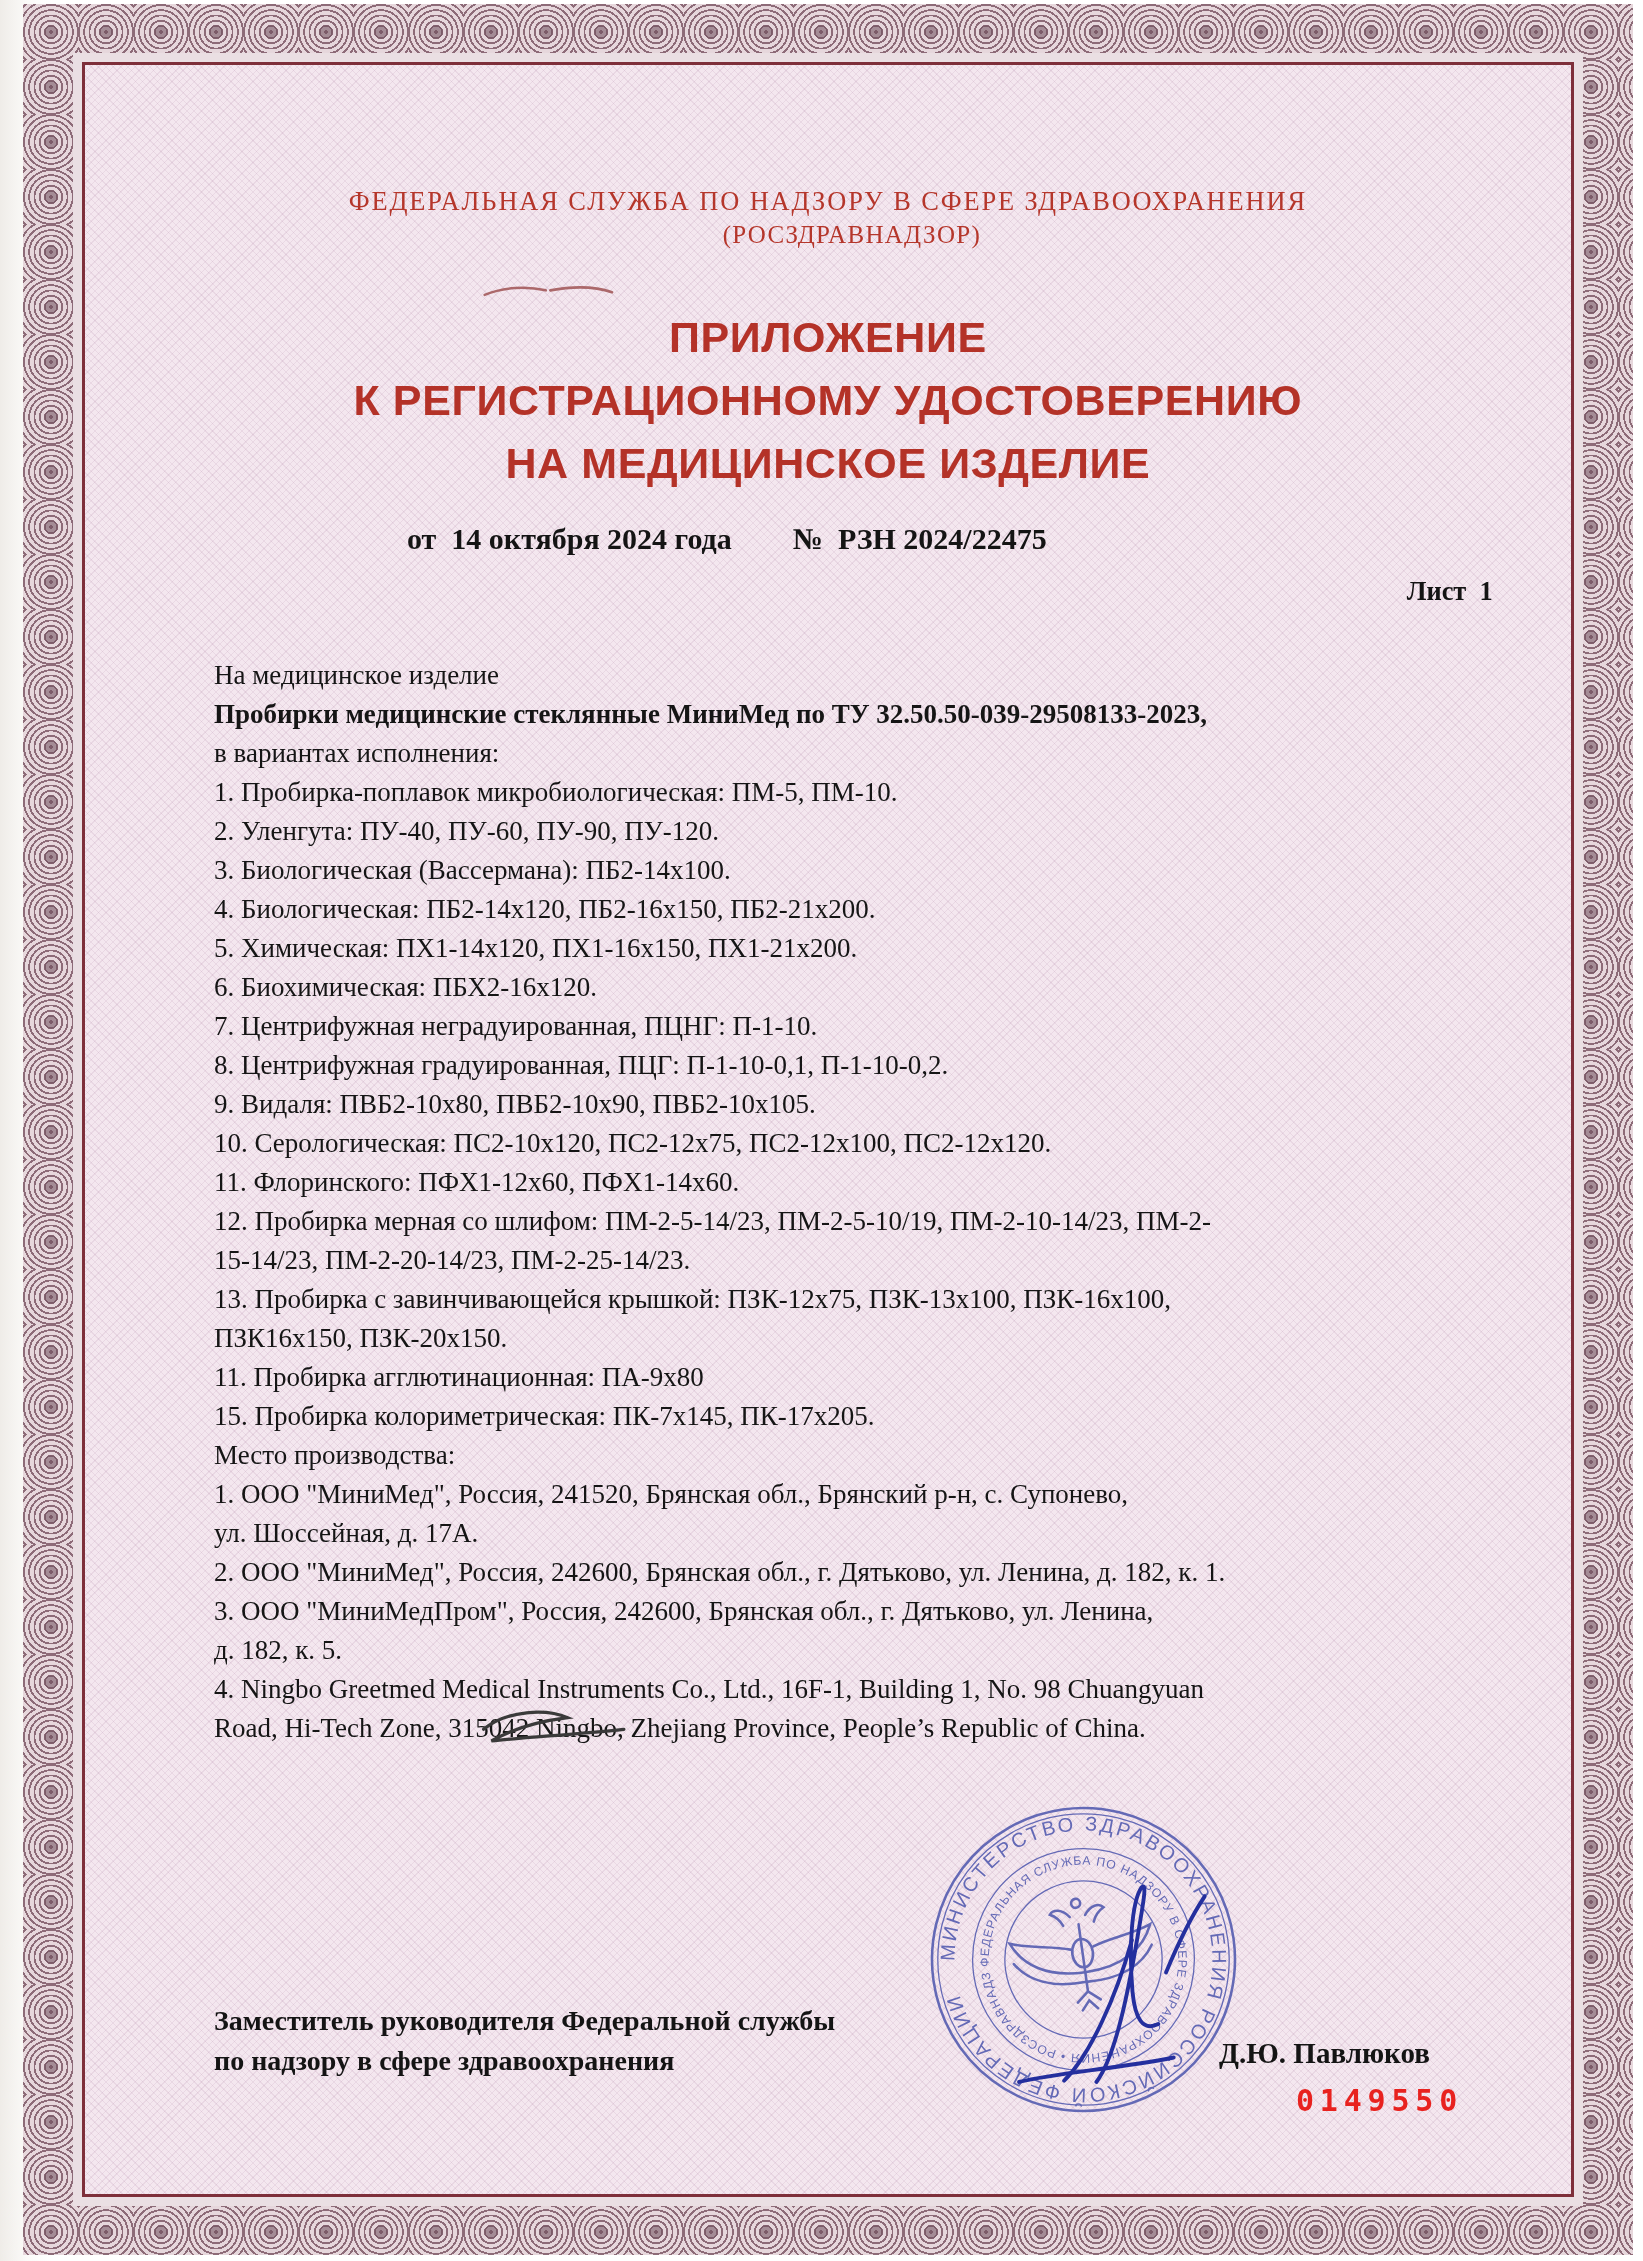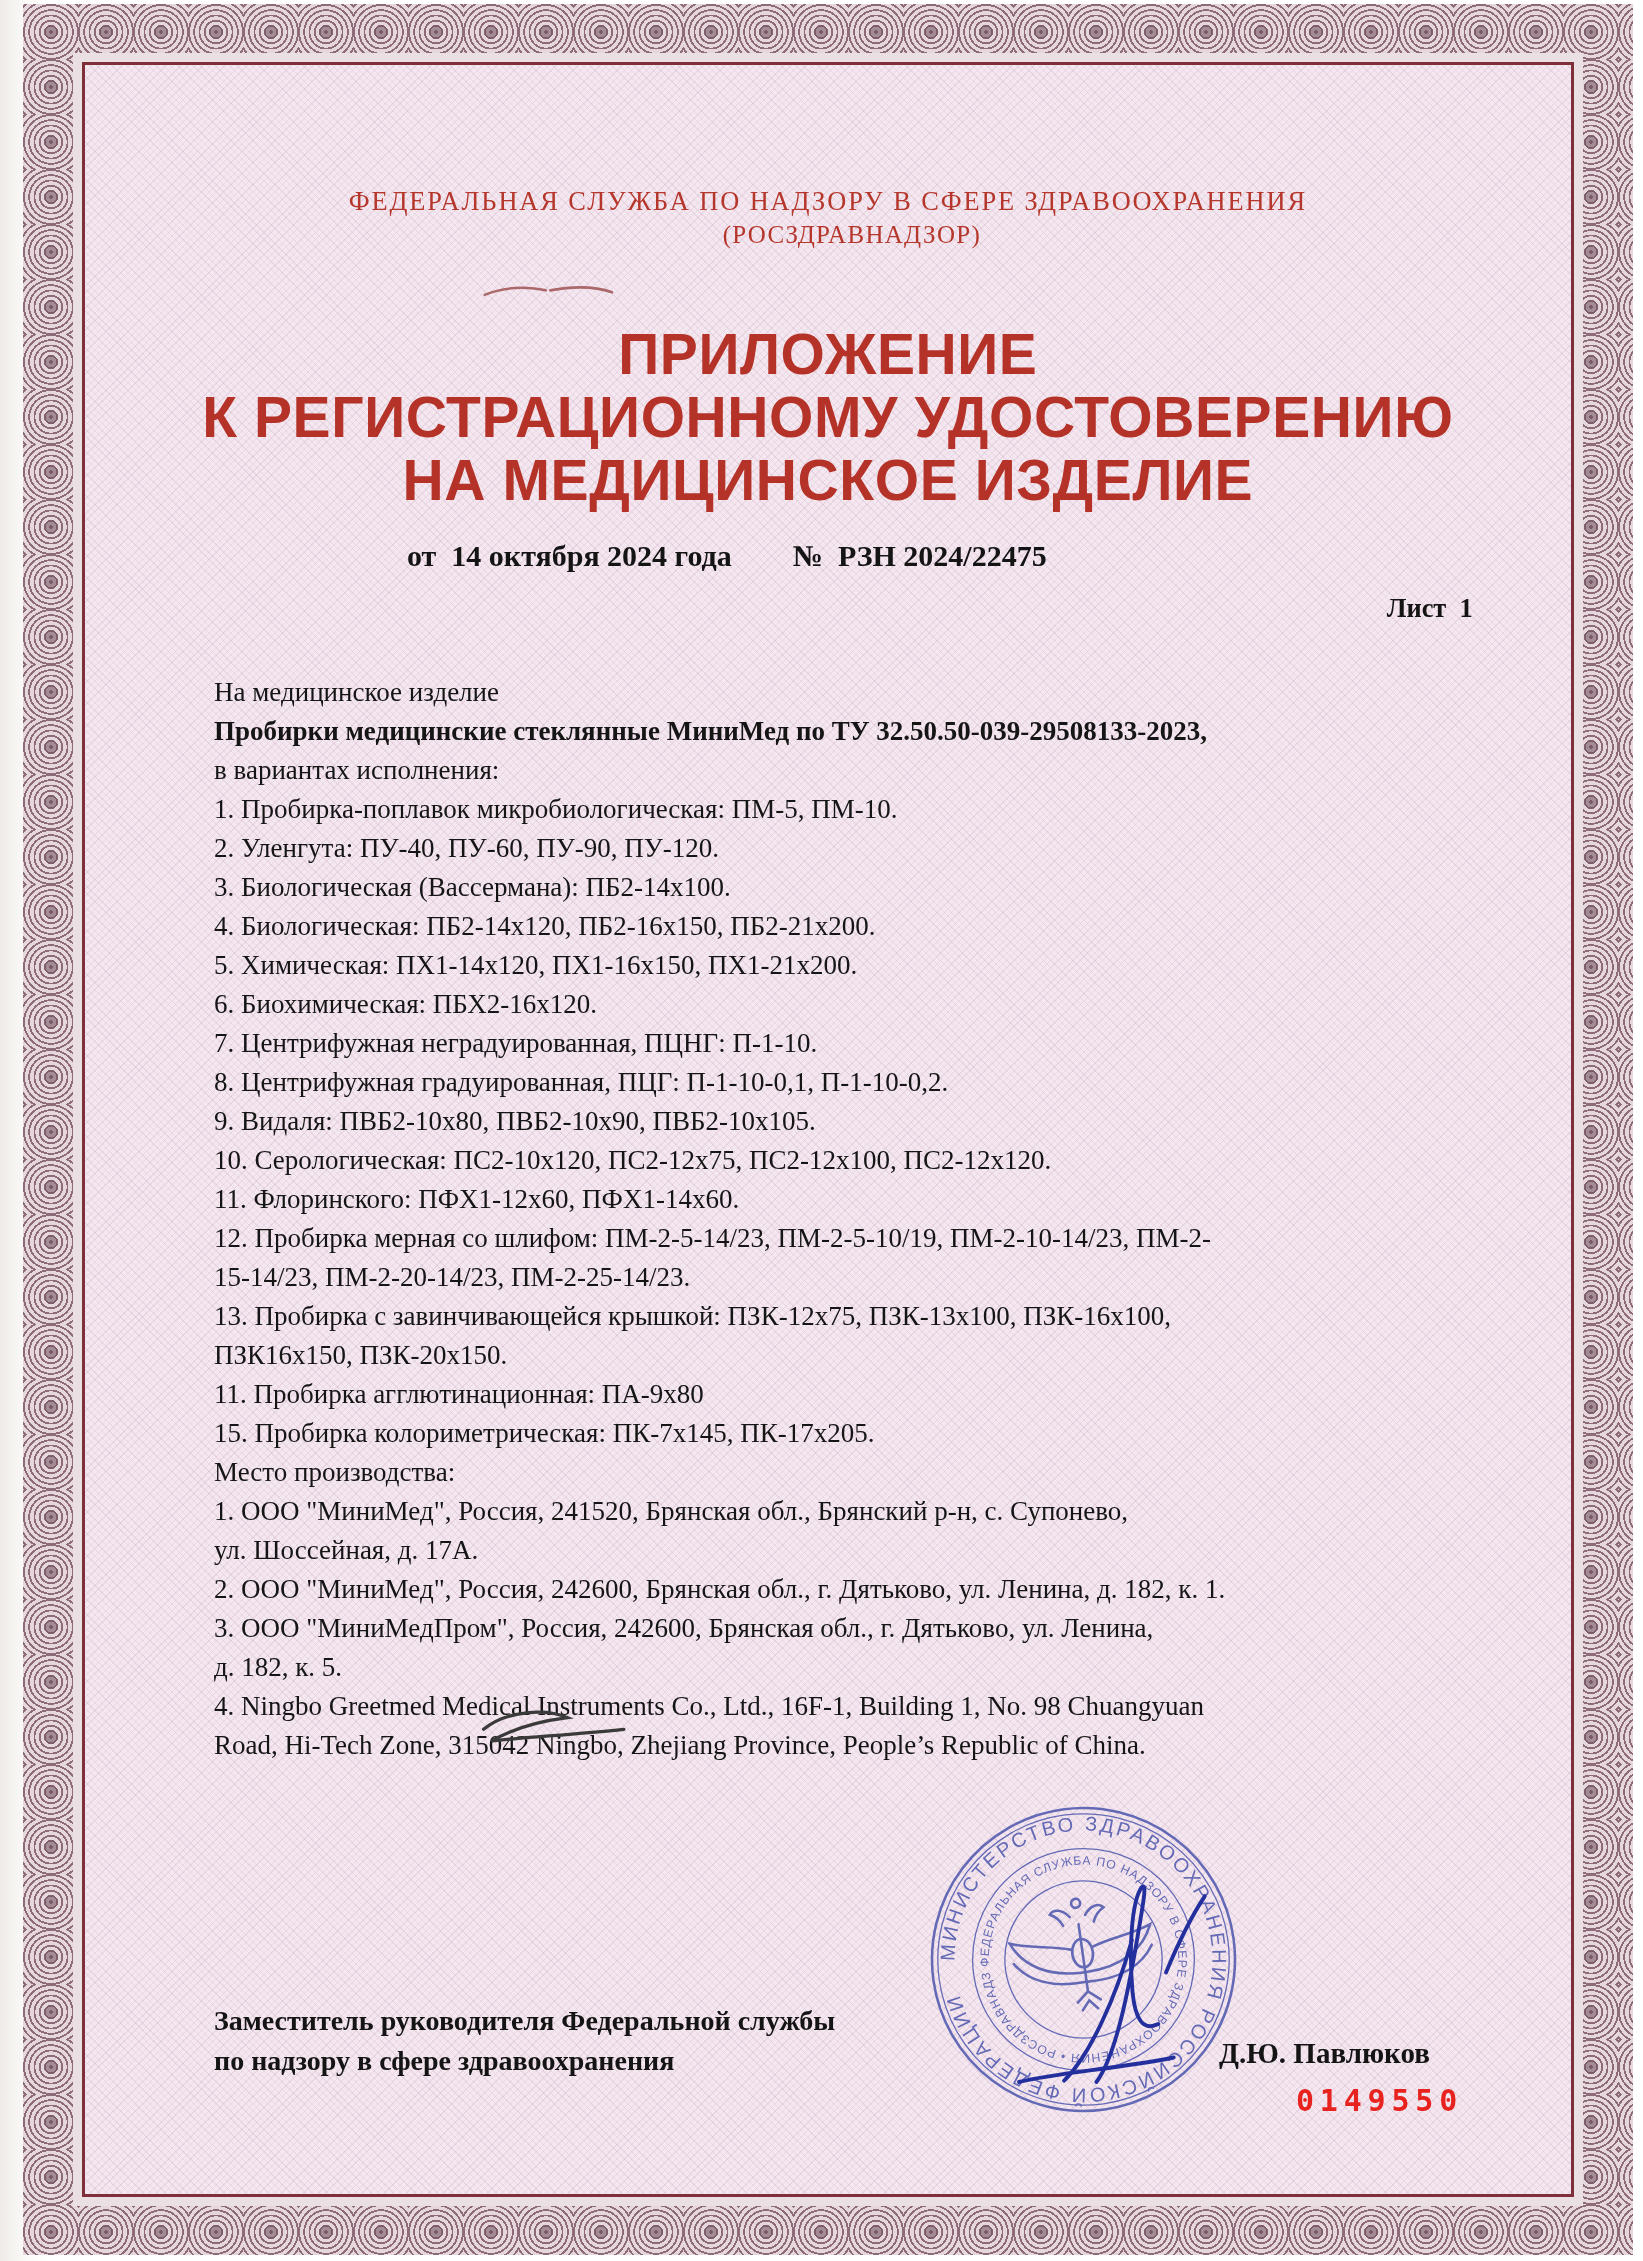--- a/index.html
+++ b/index.html
@@ -39,43 +39,43 @@
   .agency{
     margin-top:119px;
     text-align:center;
     color:#b5362b;
     font-size:26.4px;
     letter-spacing:1.9px;
     line-height:34px;
   }
   .agency .l2{font-size:25px;letter-spacing:1.3px;margin-left:48px;}
   .title{
-    margin-top:71px;
+    margin-top:54px;
     text-align:center;
     color:#b43228;
     font-family:"Liberation Sans", sans-serif;
     font-weight:bold;
-    font-size:57px;
+    font-size:43px;
     line-height:63px;
     letter-spacing:0.6px;
   }
   .meta{
     margin-top:27px;
     margin-left:322px;
     display:flex;
     gap:61px;
     font-weight:bold;
     font-size:30px;
     color:#141414;
   }
   .meta span{white-space:pre;}
   .sheet{
     margin-top:20.6px;
     text-align:right;
-    padding-right:98px;
+    padding-right:78px;
     font-weight:bold;
     font-size:26.4px;
     color:#141414;
     white-space:pre;
   }
   .bodytext{
     margin-top:49px;
     margin-left:129px;
     margin-right:77px;
     font-size:27px;

